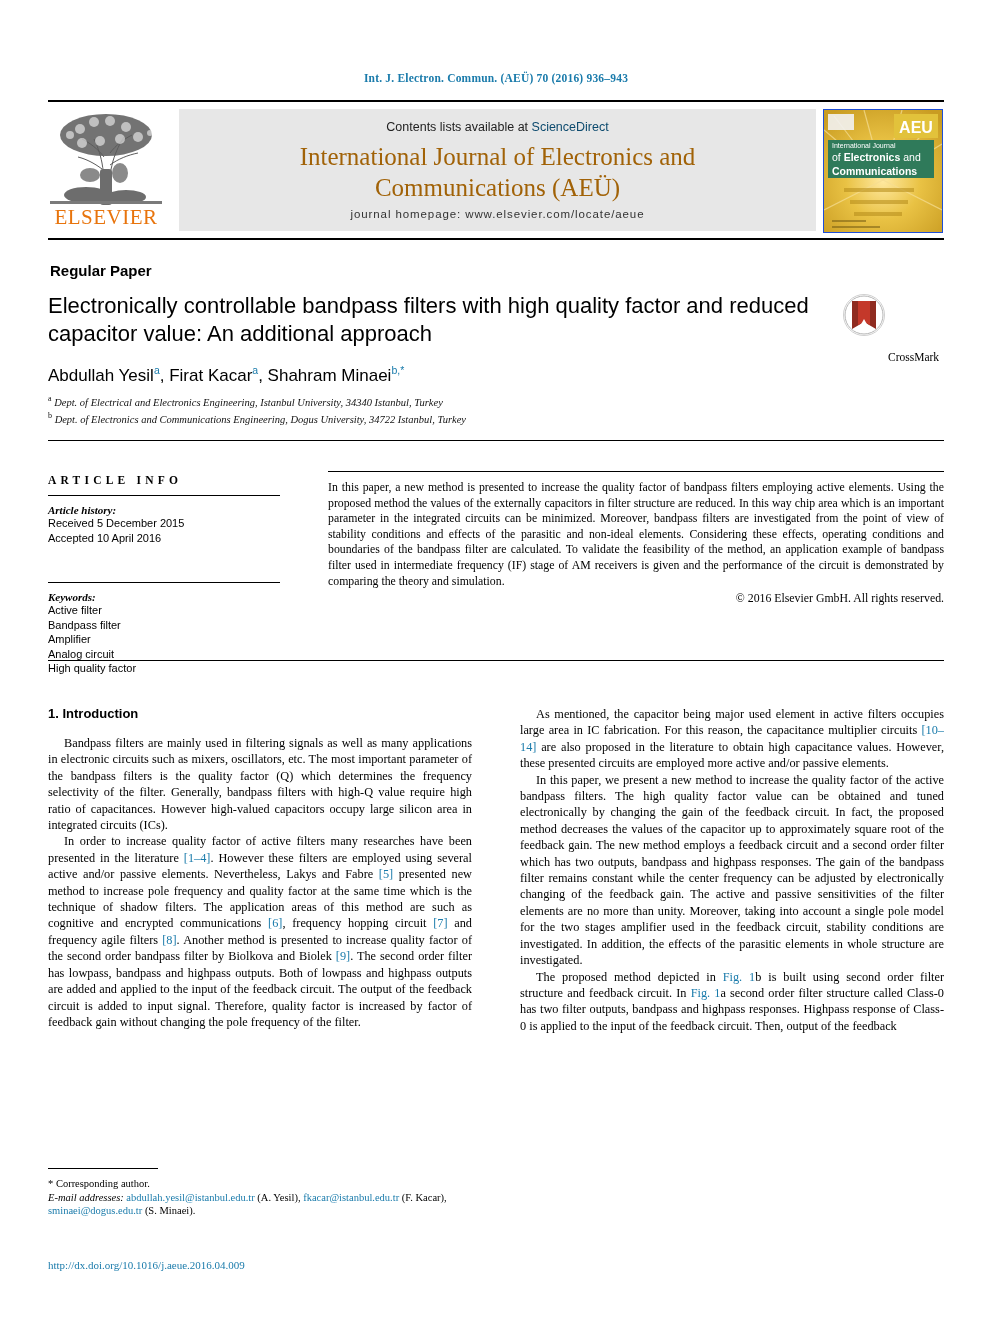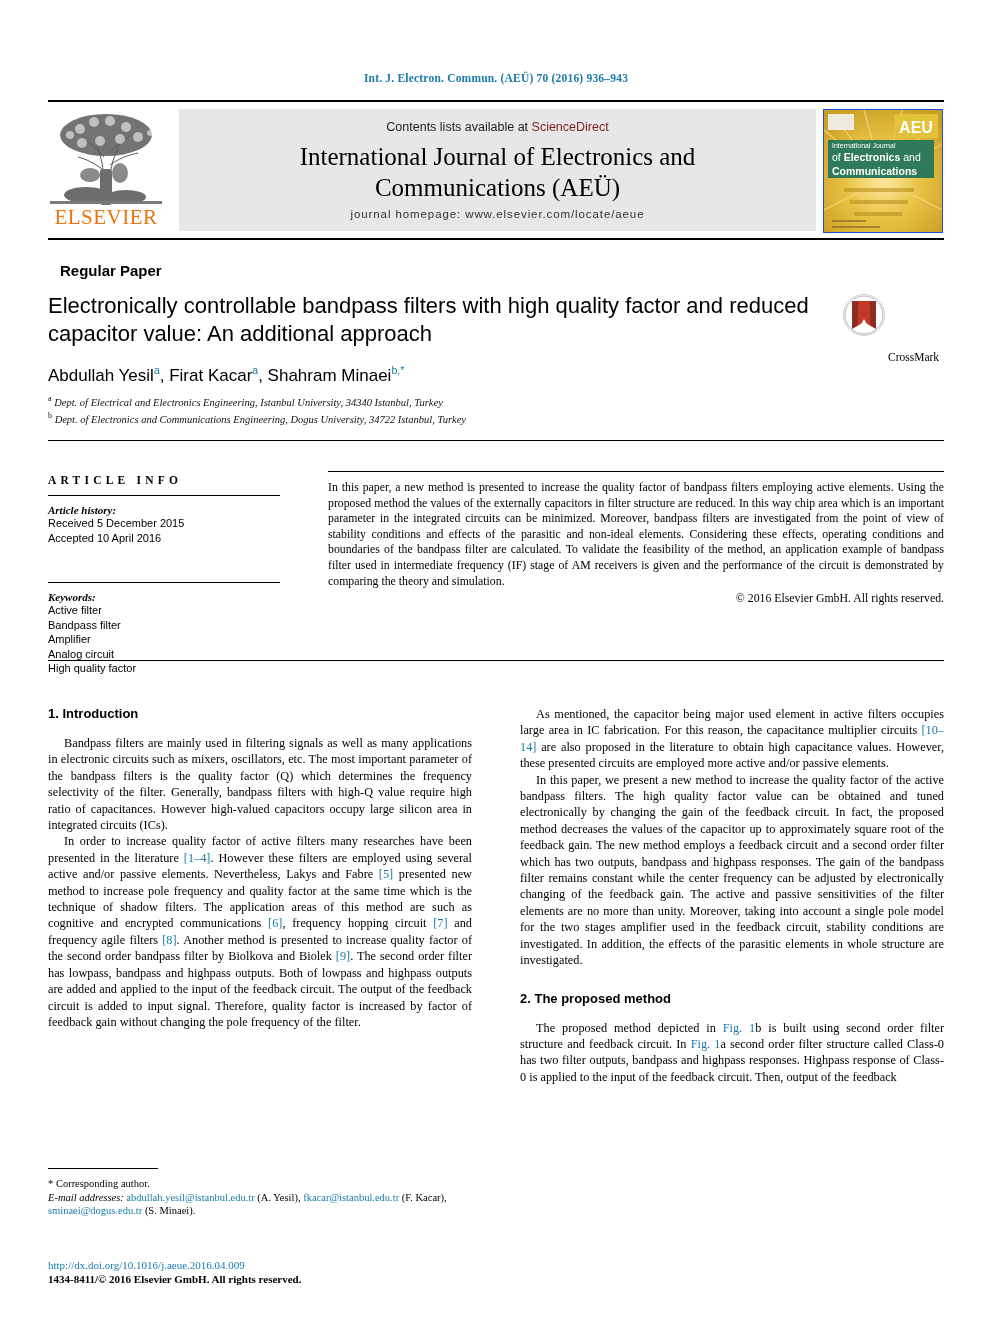--- a/index.html
+++ b/index.html
@@ -78,31 +78,31 @@
   .contents-line {
     position: absolute;
     left: 0; top: 11px;
     width: 637px;
     text-align: center;
     font-family: "Liberation Sans", sans-serif;
     font-size: 12.5px;
     color: #222;
   }
   .contents-line .sd {
-    color: #7f1d1d;
+    color: #0c4a6e;
   }
   .journal-title {
     position: absolute;
     left: 0; top: 32px;
     width: 637px;
     text-align: center;
     font-family: "Liberation Serif", serif;
     font-size: 25px;
     line-height: 31px;
-    color: #000000;
+    color: #a16207;
   }
   .homepage-line {
     position: absolute;
     left: 0; top: 99px;
     width: 637px;
     text-align: center;
     font-family: "Liberation Sans", sans-serif;
     font-size: 11.5px;
     letter-spacing: 0.9px;
     color: #333;
@@ -112,21 +112,21 @@
     left: 775px; top: 9px;
     width: 118px; height: 122px;
     border: 1px solid #1d4ed8;
     background: #d8b53b;
     overflow: hidden;
   }
 
   
   .paper-kind {
     position: absolute;
-    left: 60px; top: 262px;
+    left: 50px; top: 262px;
     font-family: "Liberation Sans", sans-serif;
     font-size: 15px;
     font-weight: bold;
     color: #000;
   }
   .paper-title {
     position: absolute;
     left: 48px; top: 292px;
     width: 770px;
     font-family: "Liberation Sans", sans-serif;
@@ -476,31 +476,29 @@
 
   <div class="col-left">
     <h2 class="sec-head">1. Introduction</h2>
     <p class="body-p">Bandpass filters are mainly used in filtering signals as well as many applications in electronic circuits such as mixers, oscillators, etc. The most important parameter of the bandpass filters is the quality factor (Q) which determines the frequency selectivity of the filter. Generally, bandpass filters with high-Q value require high ratio of capacitances. However high-valued capacitors occupy large silicon area in integrated circuits (ICs).</p>
     <p class="body-p cont"><span>In order to increase quality factor of active filters many researches have been presented in the literature </span><span class="ref">[1–4]</span><span>. However these filters are employed using several active and/or passive elements. Nevertheless, Lakys and Fabre </span><span class="ref">[5]</span><span> presented new method to increase pole frequency and quality factor at the same time which is the technique of shadow filters. The application areas of this method are such as cognitive and encrypted communications </span><span class="ref">[6]</span><span>, frequency hopping circuit </span><span class="ref">[7]</span><span> and frequency agile filters </span><span class="ref">[8]</span><span>. Another method is presented to increase quality factor of the second order bandpass filter by Biolkova and Biolek </span><span class="ref">[9]</span><span>. The second order filter has lowpass, bandpass and highpass outputs. Both of lowpass and highpass outputs are added and applied to the input of the feedback circuit. The output of the feedback circuit is added to input signal. Therefore, quality factor is increased by factor of feedback gain without changing the pole frequency of the filter.</span></p>
   </div>
 
   <div class="col-right">
     <p class="body-p"><span>As mentioned, the capacitor being major used element in active filters occupies large area in IC fabrication. For this reason, the capacitance multiplier circuits </span><span class="ref">[10–14]</span><span> are also proposed in the literature to obtain high capacitance values. However, these presented circuits are employed more active and/or passive elements.</span></p>
     <p class="body-p cont">In this paper, we present a new method to increase the quality factor of the active bandpass filters. The high quality factor value can be obtained and tuned electronically by changing the gain of the feedback circuit. In fact, the proposed method decreases the values of the capacitor up to approximately square root of the feedback gain. The new method employs a feedback circuit and a second order filter which has two outputs, bandpass and highpass responses. The gain of the bandpass filter remains constant while the center frequency can be adjusted by electronically changing of the feedback gain. The active and passive sensitivities of the filter elements are no more than unity. Moreover, taking into account a single pole model for the two stages amplifier used in the feedback circuit, stability conditions are investigated. In addition, the effects of the parasitic elements in whole structure are investigated.</p>
-    <h2 class="sec-head spaced">2. The proposed method</h2>
     <p class="body-p"><span>The proposed method depicted in </span><span class="ref">Fig. 1</span><span>b is built using second order filter structure and feedback circuit. In </span><span class="ref">Fig. 1</span><span>a second order filter structure called Class-0 has two filter outputs, bandpass and highpass responses. Highpass response of Class-0 is applied to the input of the feedback circuit. Then, output of the feedback</span></p>
   </div>
 
   <div class="footnote">
     <div class="footnote-rule"></div>
     <div class="footnote-line">* Corresponding author.</div>
     <div class="footnote-line">
       <span class="em">E-mail addresses:</span>
       <span class="mail">abdullah.yesil@istanbul.edu.tr</span><span> (A. Yesil), </span><span class="mail">fkacar@istanbul.edu.tr</span><span> (F. Kacar), </span><span class="mail">sminaei@dogus.edu.tr</span><span> (S. Minaei).</span>
     </div>
   </div>
 
   <div class="footer">
     <div class="doi">http://dx.doi.org/10.1016/j.aeue.2016.04.009</div>
-    <div class="issn">1434-8411/© 2016 Elsevier GmbH. All rights reserved.</div>
   </div>
 
 </div>
 
 </body></html>

